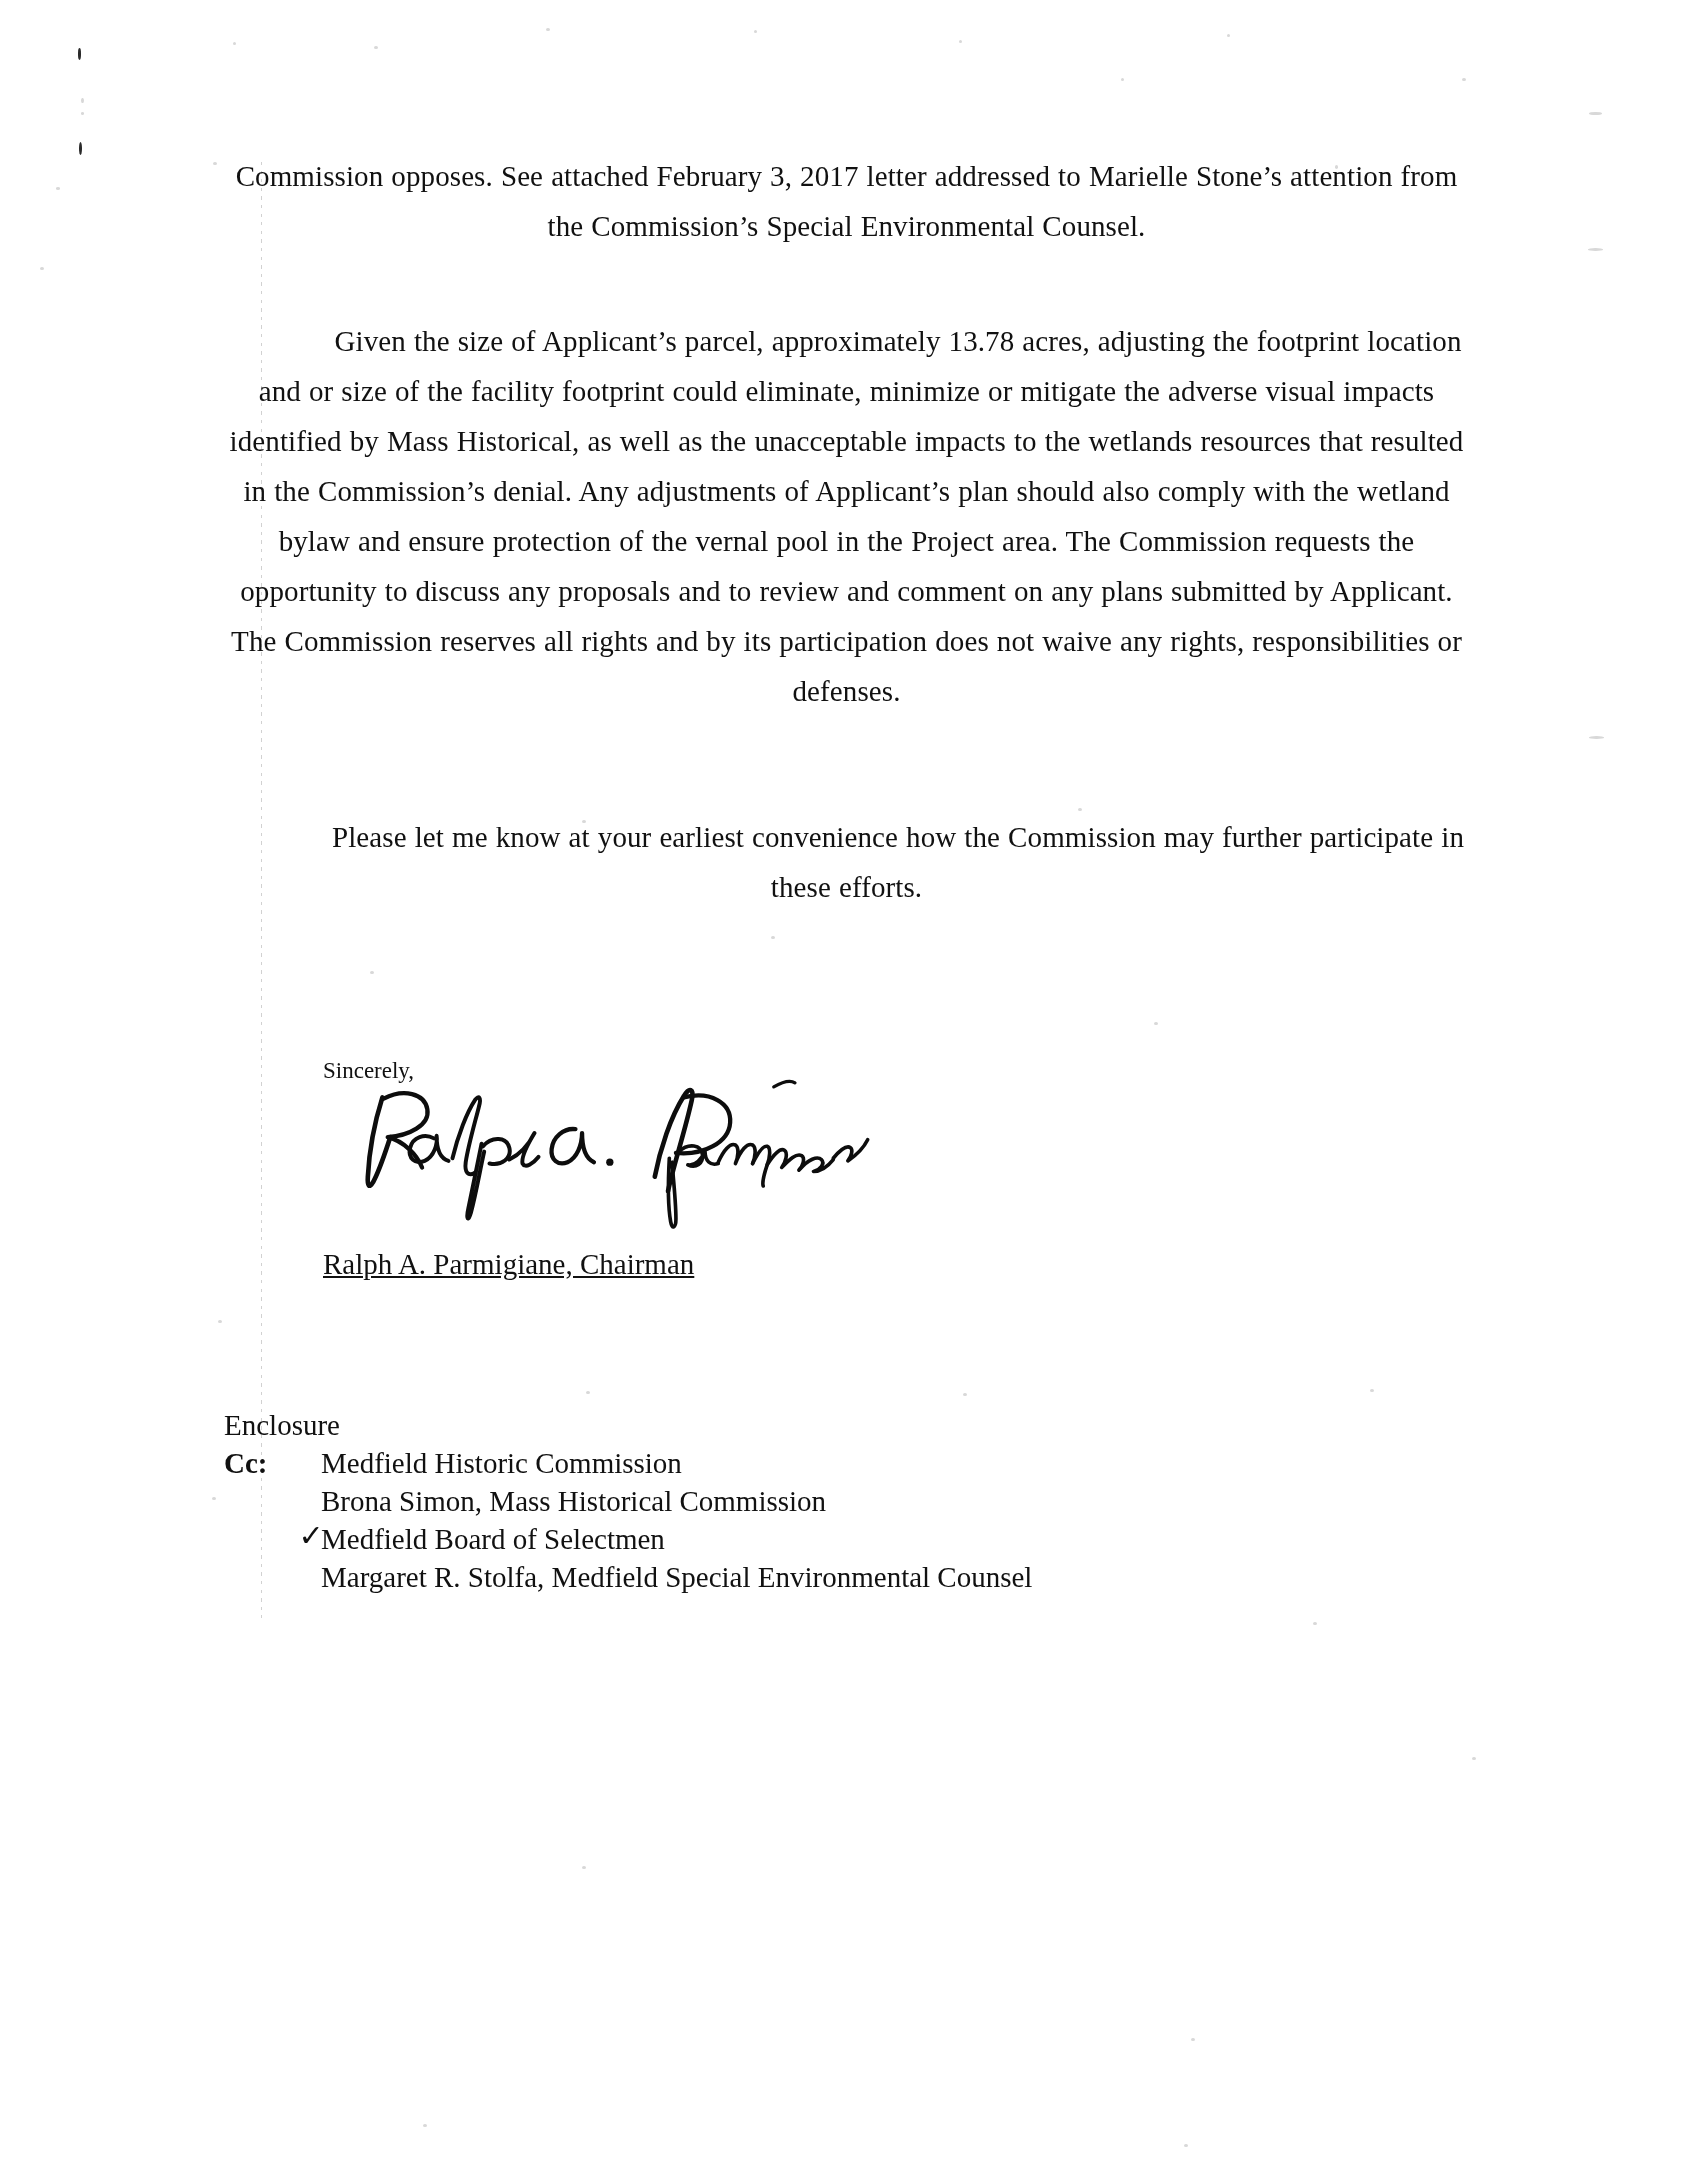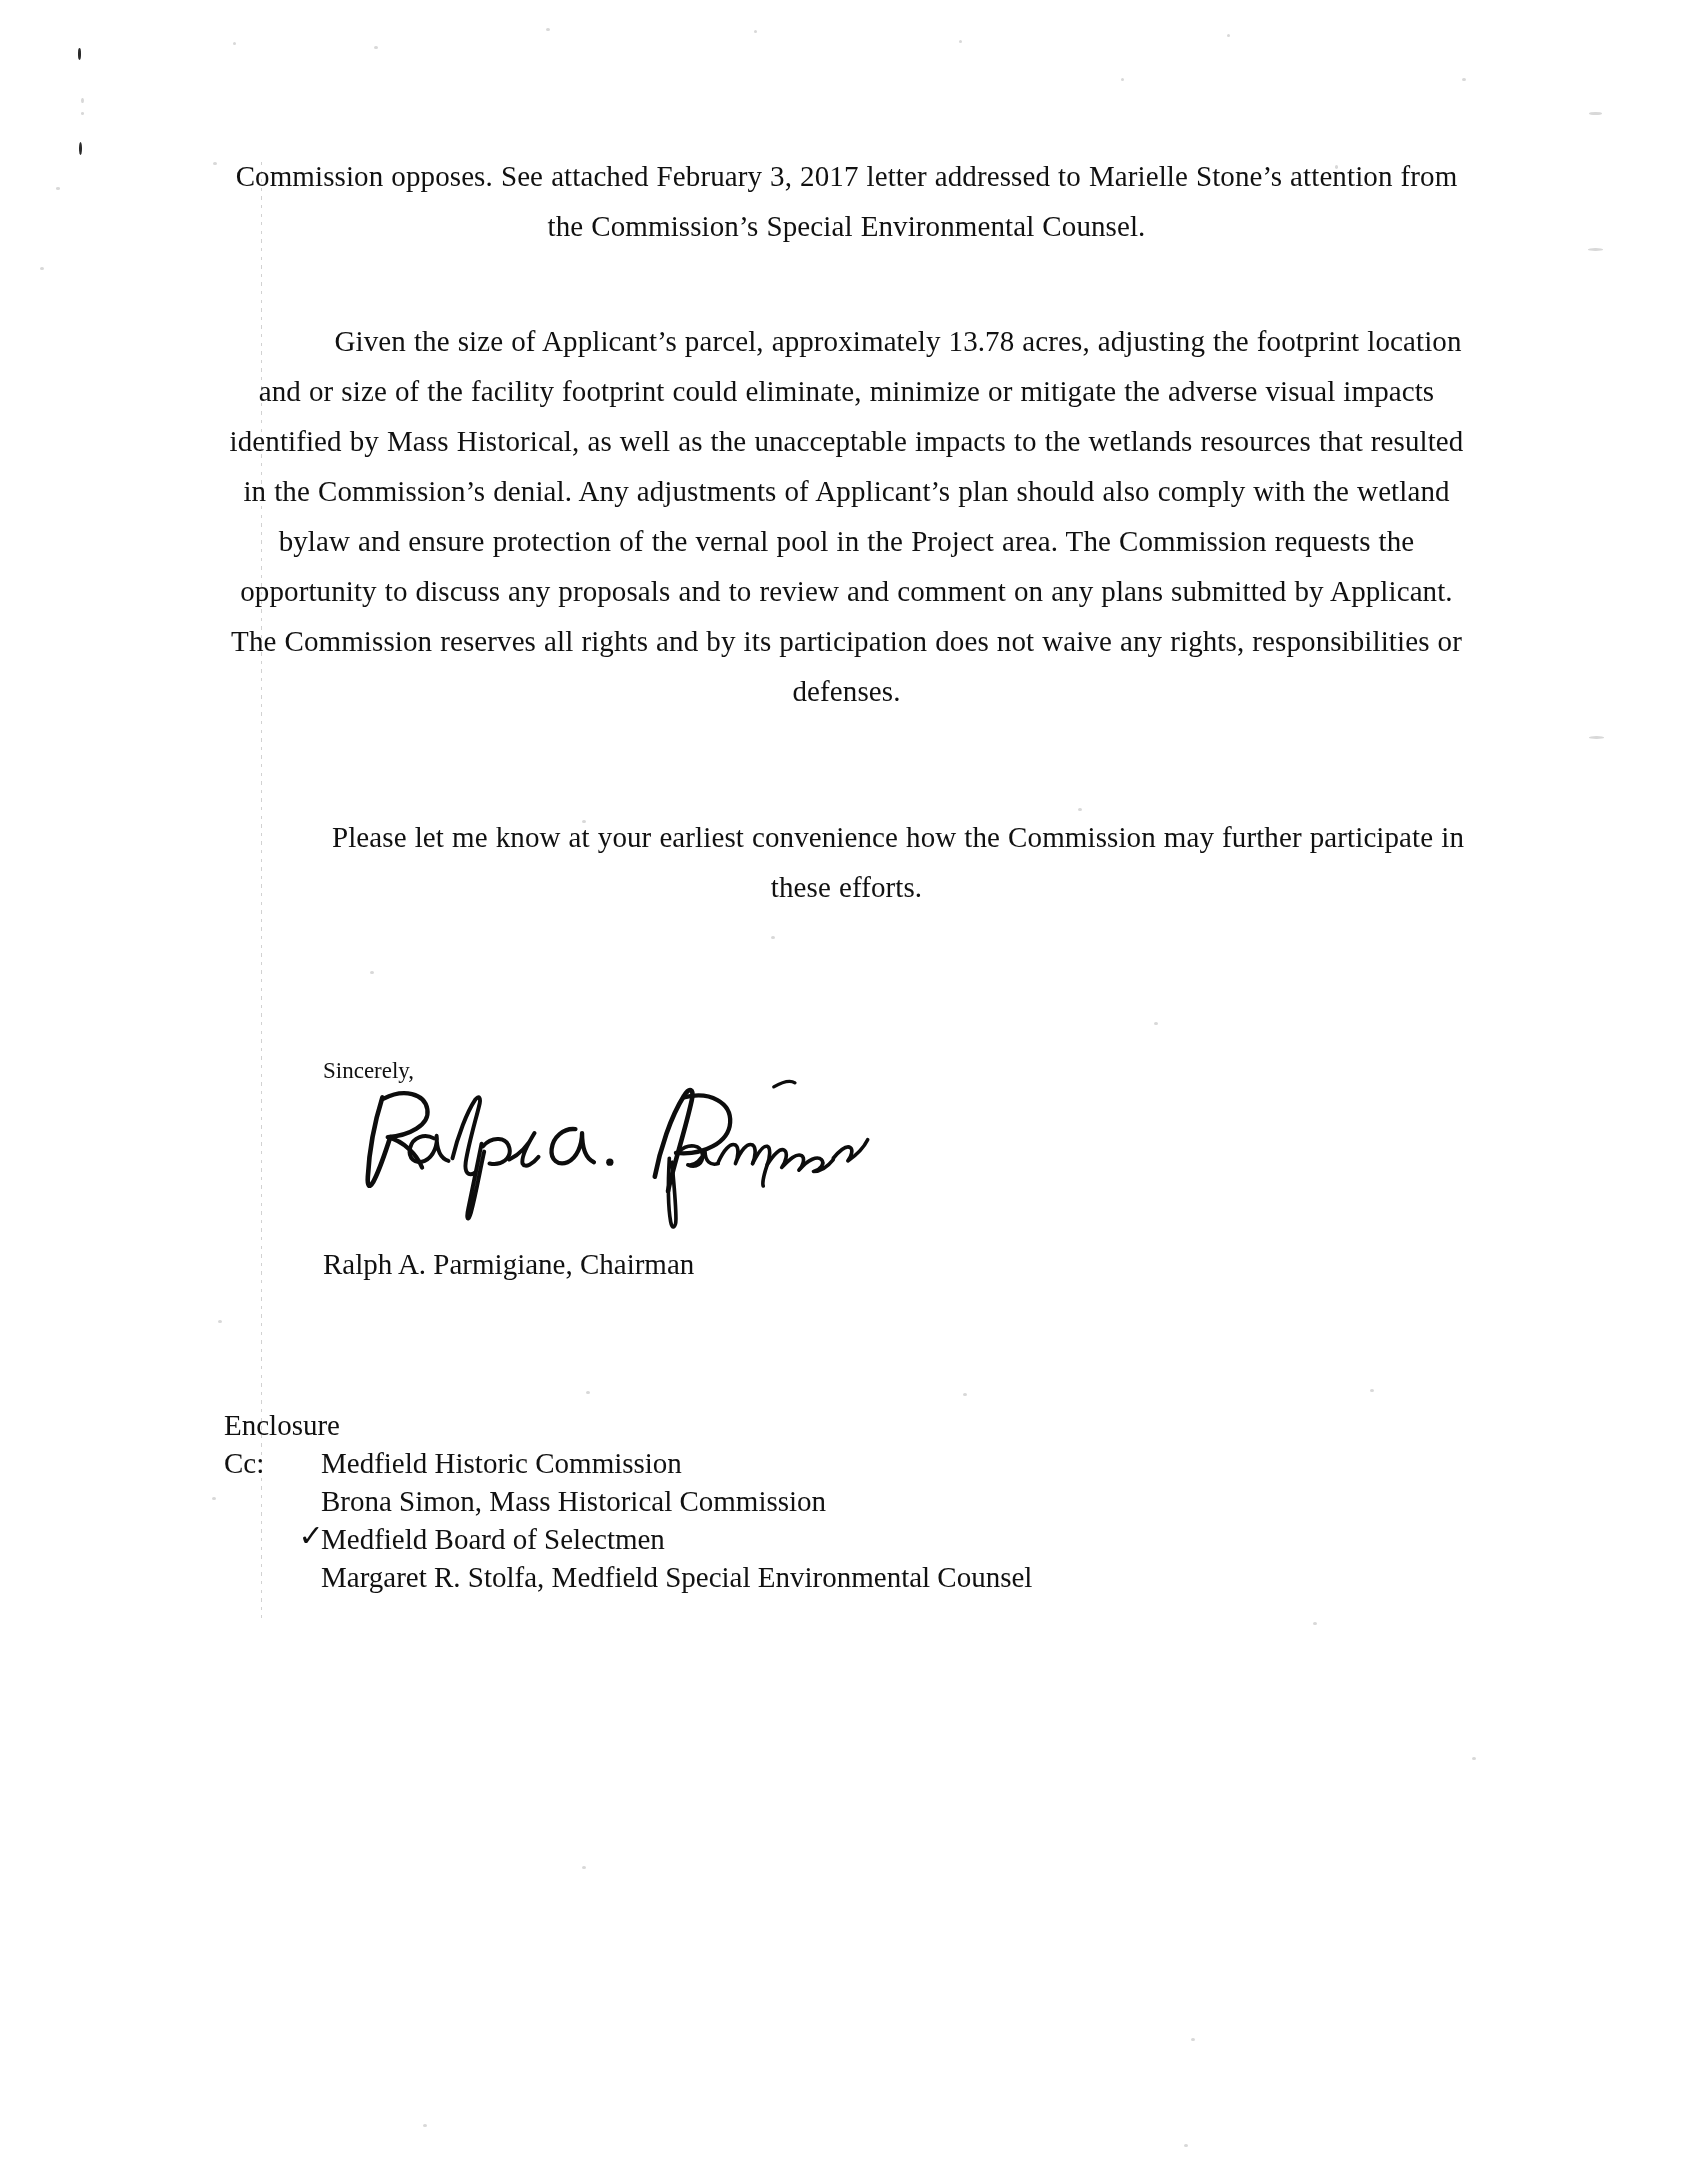--- a/index.html
+++ b/index.html
@@ -82,32 +82,33 @@
   }
   .signature svg { display: block; width: 100%; height: 100%; }
 
   .signer {
     position: absolute;
     left: 323px;
     top: 1244px;
     font-size: 29px;
     line-height: 40px;
     white-space: nowrap;
+    text-decoration: underline;
   }
 
   .enclosure-block {
     position: absolute;
     left: 224px;
     top: 1406px;
     font-size: 29px;
     line-height: 38px;
   }
   .enc-line { white-space: nowrap; }
   .cc-row { display: flex; }
-  .cc-label { width: 97px; flex: 0 0 97px; }
+  .cc-label { width: 97px; flex: 0 0 97px; font-weight: bold; }
   .cc-list { display: block; }
   .cc-item { white-space: nowrap; position: relative; }
   .cc-check {
     position: absolute;
     left: -22.5px;
     top: -2.6px;
     font-size: 30px;
     line-height: 38px;
     font-family: "DejaVu Sans", sans-serif;
     font-weight: 300;

